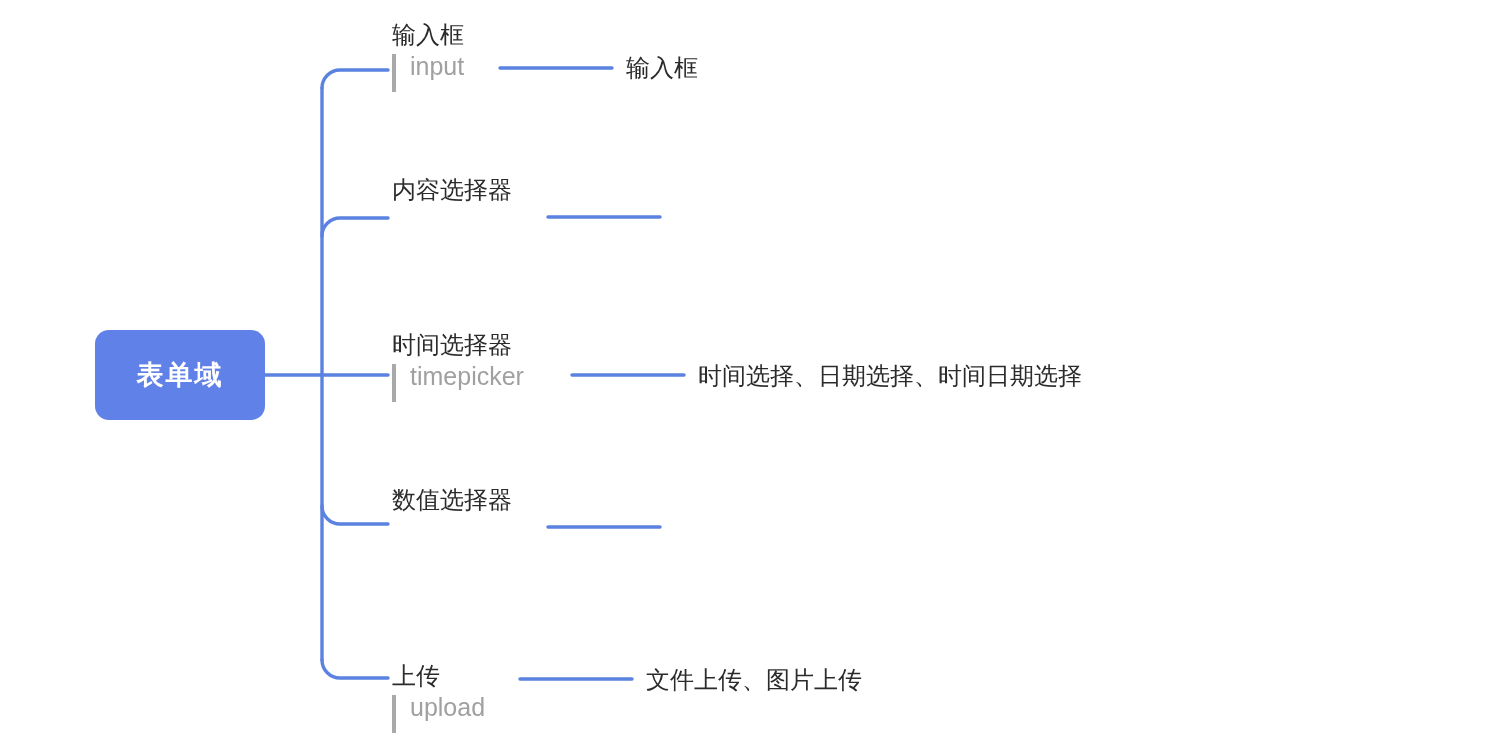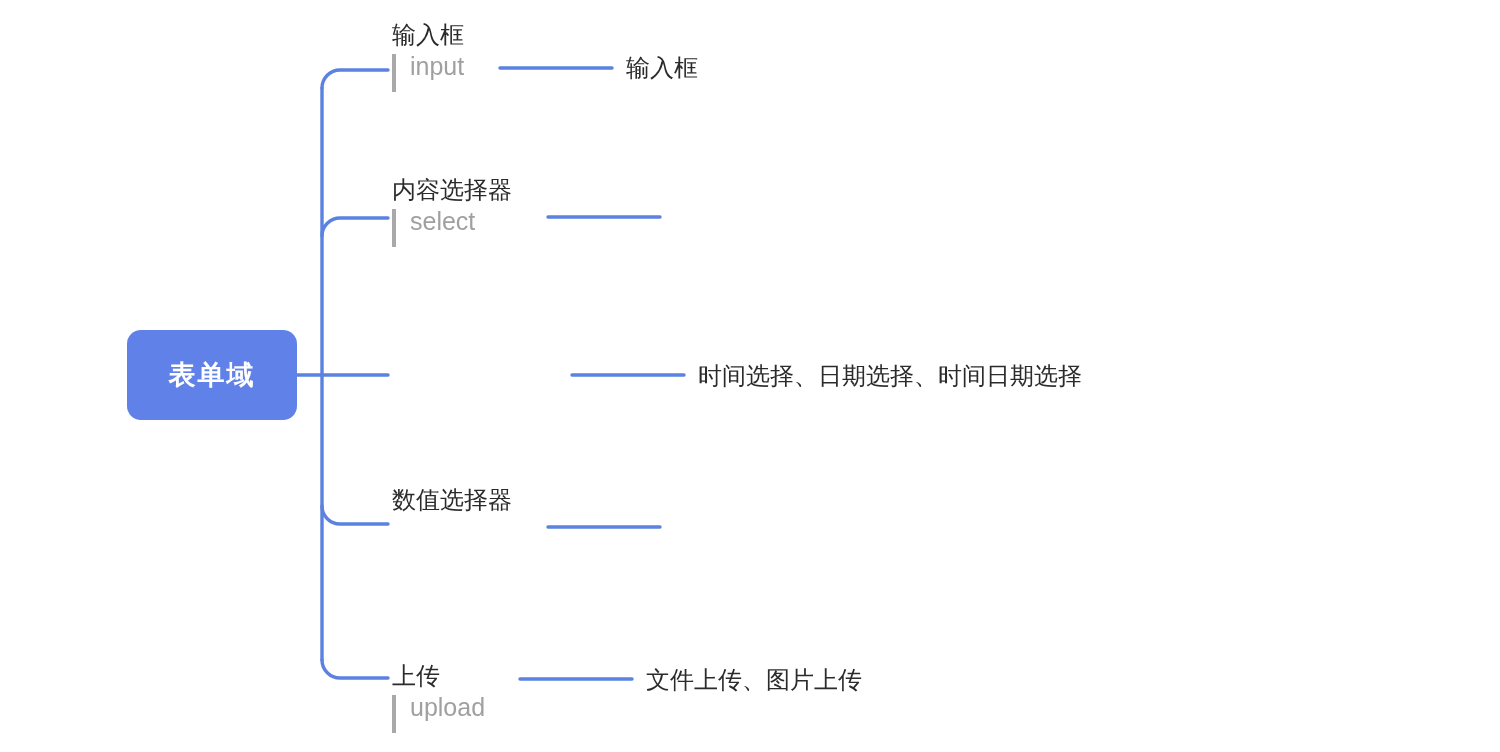--- a/index.html
+++ b/index.html
@@ -32,21 +32,20 @@
     position: absolute;
     left: 95px;
     top: 330px;
     width: 170px;
     height: 90px;
     background: #6082e8;
     border-radius: 14px;
     display: flex;
     align-items: center;
     justify-content: center;
-    margin-left: 32px;
   }
   .root-label {
     color: #ffffff;
     font-size: 27px;
     font-weight: bold;
     letter-spacing: 2px;
     line-height: 1;
     white-space: nowrap;
   }
 
@@ -128,26 +127,29 @@
     <div class="branch-title">输入框</div>
     <div class="branch-sub">
       <span class="sub-bar"></span>
       <span class="sub-text">input</span>
     </div>
   </div>
   <div class="leaf" style="left:626px; top:56px">输入框</div>
 
   <div class="branch" style="top:177px">
     <div class="branch-title">内容选择器</div>
+  </div>
+
+  <div class="branch" style="top:332px">
+    <div class="branch-title">时间选择器</div>
     <div class="branch-sub">
       <span class="sub-bar"></span>
-      <span class="sub-text">select</span>
+      <span class="sub-text">timepicker</span>
     </div>
   </div>
-
   <div class="leaf" style="left:698px; top:364px">时间选择、日期选择、时间日期选择</div>
 
   <div class="branch" style="top:487px">
     <div class="branch-title">数值选择器</div>
   </div>
 
   <div class="branch" style="top:663px">
     <div class="branch-title">上传</div>
     <div class="branch-sub">
       <span class="sub-bar"></span>

